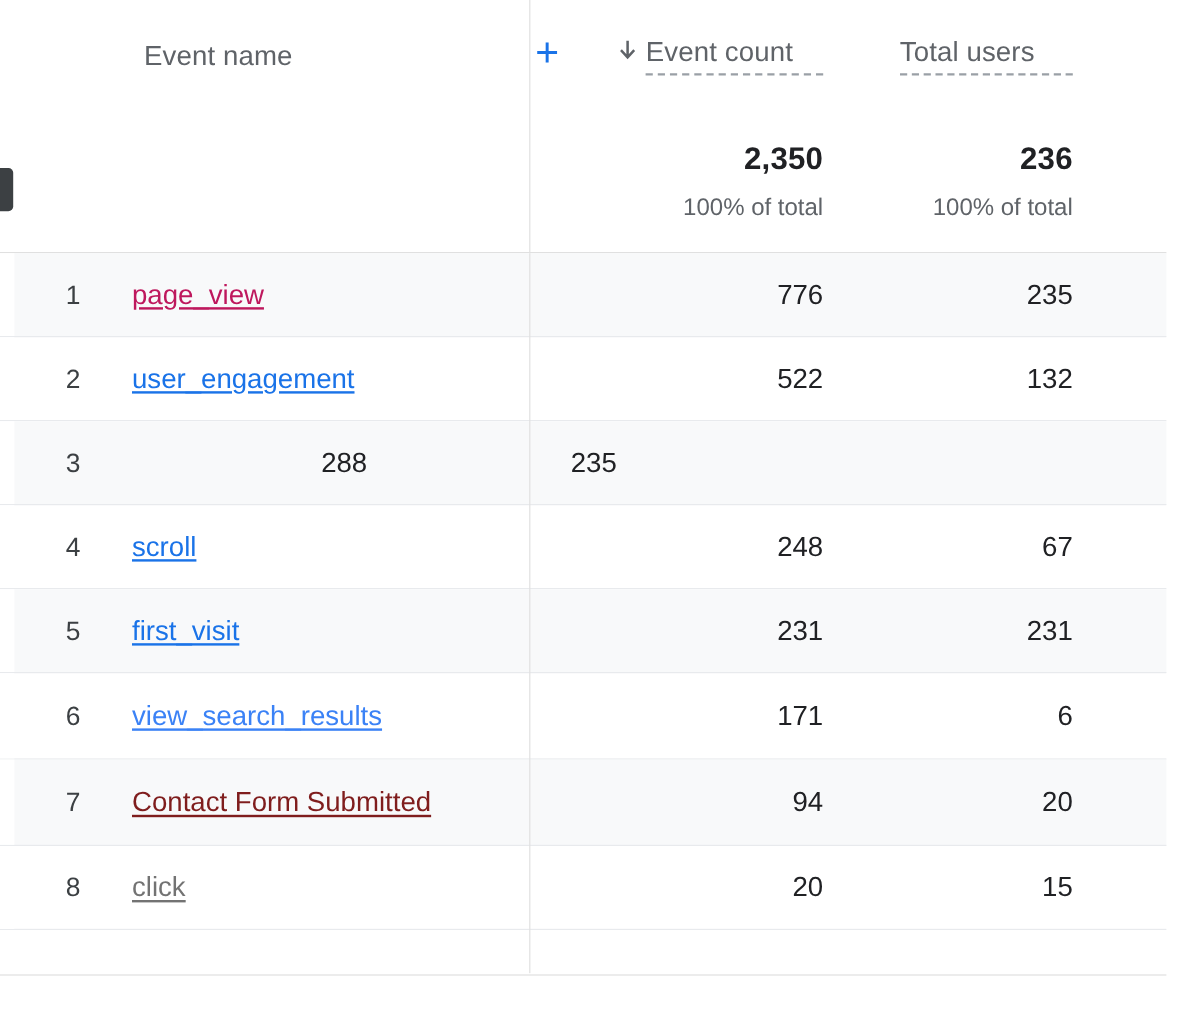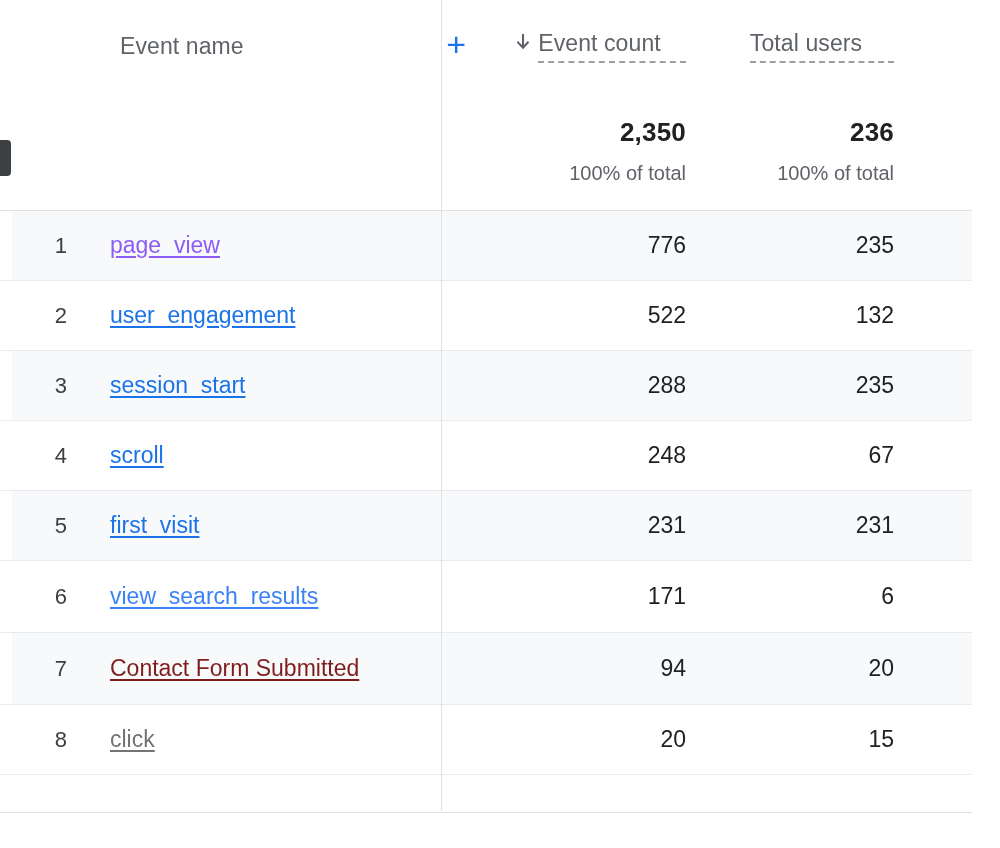--- a/index.html
+++ b/index.html
@@ -287,21 +287,21 @@
 
   <div id="rows">
     <div class="vdiv"></div>
 
   <div class="row data-row odd" style="background: rgb(248, 249, 250);">
         <div class="stripe-inset"></div>
         <div class="cell-rank">
           <span class="rank-num">1</span>
         </div>
         <div class="cell-dim">
-          <span class="event-link" style="color: #8b5cf6;">page_view</span>
+          <span class="event-link" style="color: #be185d;">page_view</span>
         </div>
         <div class="cell-metric">
           <span class="metric-num">776</span>
         </div>
         <div class="cell-metric m2">
           <span class="metric-num">235</span>
         </div>
       </div>
       <div class="row data-row">
         <div class="stripe-inset"></div>
@@ -315,23 +315,20 @@
           <span class="metric-num">522</span>
         </div>
         <div class="cell-metric m2">
           <span class="metric-num">132</span>
         </div>
       </div>
       <div class="row data-row odd" style="background: rgb(248, 249, 250);">
         <div class="stripe-inset"></div>
         <div class="cell-rank">
           <span class="rank-num">3</span>
-        </div>
-        <div class="cell-dim">
-          <span class="event-link" style="color: rgb(26, 115, 232);">session_start</span>
         </div>
         <div class="cell-metric">
           <span class="metric-num">288</span>
         </div>
         <div class="cell-metric m2">
           <span class="metric-num">235</span>
         </div>
       </div>
       <div class="row data-row">
         <div class="stripe-inset"></div>

